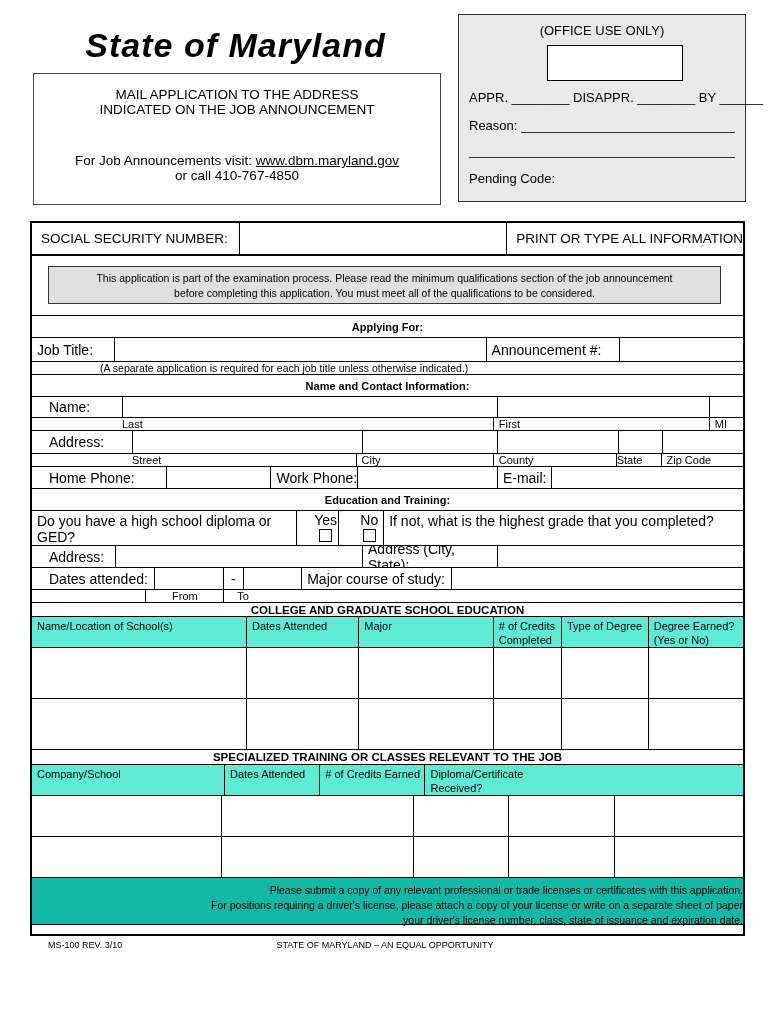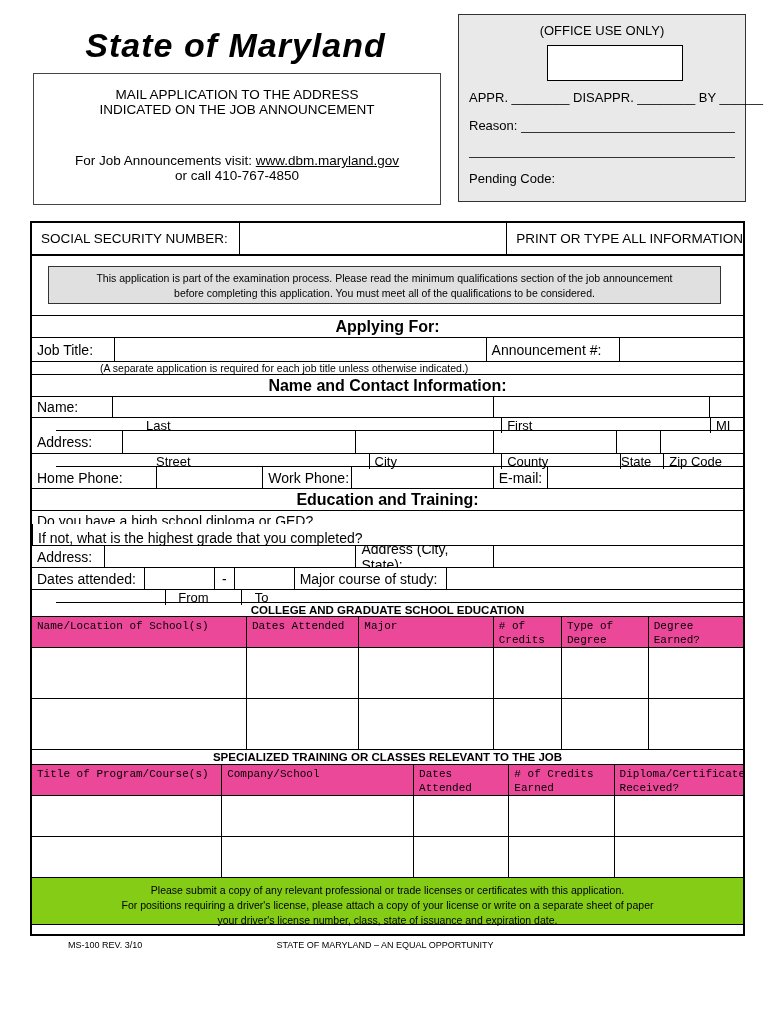--- a/index.html
+++ b/index.html
@@ -39,59 +39,59 @@
   .pending { margin-top:13px; }
 
   
   .frm { margin:16px 25px 0 30px; border:2px solid #000; }
   .row { display:flex; border-bottom:1px solid #000; align-items:stretch; }
   .row:last-child { border-bottom:none; }
   .c { border-left:1px solid #000; display:flex; align-items:center; padding-left:5px; overflow:hidden; }
   .c:first-child { border-left:none; }
   .c.noline { border-left:none; }
   .lbl { font-size:14px; }
-  .sub { font-size:13px;margin-left:24px; }
+  .sub { font-size:11px; }
   .center { justify-content:center; padding-left:0; }
   .topalign { align-items:flex-start; padding-top:2px; }
-  .sec-title { font-size:16px; font-weight:bold; justify-content:center; display:flex; align-items:center; }
+  .sec-title { font-size:11px; font-weight:bold; justify-content:center; display:flex; align-items:center; }
   .pre { white-space:pre-line; }
 
   .ssn-row { height:33px; border-bottom-width:2px; font-size:13.5px; }
   .ssn-row .c { padding-left:9px; }
 
   .notice-wrap { height:60px; padding:10px 22px 0 16px; border-bottom:1px solid #000; }
   .notice-box {
     background:#e0e0e0; border:1.5px solid #333; height:38px;
     font-size:10.5px; text-align:center; padding-top:4px; line-height:1.4;
   }
 
   .h-title { height:22px; }
   .r-jobtitle { height:24px; }
   .r-note { height:13px; font-size:10.5px; }
-  .r-input { height:21px; }
+  .r-input { height:21px;padding-left:12px; }
   .r-sub { height:13px; align-items:flex-start; }
   .r-sub .c { align-items:flex-start; padding-top:0px; }
-  .r-ged { height:35px;flex-direction:column; }
+  .r-ged { height:35px; }
   .ged-check { display:flex; flex-direction:column; align-items:center; justify-content:flex-start; padding:1px 0 0 0; font-size:14px; }
   .checkbox { width:13px; height:13px; border:1.5px solid #000; background:#fff; margin-top:1px; }
 
   .tbl-title { height:14px; font-size:11.5px; font-weight:bold; justify-content:center; display:flex; align-items:center; border-bottom:1px solid #000; }
-  .tbl-hdr { height:31px; background:#ec4899;font-family:Liberation Mono, monospace; }
+  .tbl-hdr { height:31px; background:#5eead4; }
   .tbl-hdr .c { font-size:11px; align-items:flex-start; padding-top:3px; line-height:1.25; }
   .tbl-row-lg { height:51px; }
   .tbl-row-md { height:41px; }
 
   .license-box {
-    height:47px; background:#84cc16; border-bottom:1px solid #000;
-    font-size:10.5px; text-align:center; padding-top:5px; line-height:1.45;
+    height:47px; background:#14b8a6; border-bottom:1px solid #000;
+    font-size:10.5px; text-align:right; padding-top:5px; line-height:1.45;
   }
   .thin-row { height:9px; }
 
   .footer { position:relative; margin-top:4px; height:12px; font-size:9px; }
-  .footer .f-left { position:absolute; left:68px; top:0; }
+  .footer .f-left { position:absolute; left:48px; top:0; }
   .footer .f-center { position:absolute; left:0; right:0; text-align:center; top:0; }
 
   
   .w { flex:0 0 auto; }
   .grow { flex:1 1 auto; }
 </style>
 </head>
 <body>
 
 <div class="page">
@@ -211,21 +211,21 @@
     <div class="row r-input" style="height:22px">
       <div class="c lbl w" style="flex-basis:15.8%">Dates attended:</div>
       <div class="c w" style="flex-basis:9.8%"></div>
       <div class="c lbl center w" style="flex-basis:2.8%">-</div>
       <div class="c w" style="flex-basis:8.4%"></div>
       <div class="c lbl w" style="flex-basis:21.5%">Major course of study:</div>
       <div class="c grow"></div>
     </div>
     <div class="row r-sub sub">
       <div class="c noline w" style="flex-basis:15.9%"></div>
-      <div class="c w" style="flex-basis:11.0%; padding-left:12px">From</div>
+      <div class="c w" style="flex-basis:11.0%; padding-left:26px">From</div>
       <div class="c w" style="flex-basis:9.9%; padding-left:13px">To</div>
       <div class="c w" style="flex-basis:21.5%"></div>
       <div class="c grow"></div>
     </div>
 
     <div class="tbl-title">COLLEGE AND GRADUATE SCHOOL EDUCATION</div>
     <div class="row tbl-hdr">
       <div class="c pre w" style="flex-basis:30.1%">Name/Location of School(s)</div>
       <div class="c pre w" style="flex-basis:15.8%">Dates Attended</div>
       <div class="c pre w" style="flex-basis:18.9%">Major</div>
@@ -247,21 +247,20 @@
       <div class="c w" style="flex-basis:30.1%"></div>
       <div class="c w" style="flex-basis:15.8%"></div>
       <div class="c w" style="flex-basis:18.9%"></div>
       <div class="c w" style="flex-basis:9.6%"></div>
       <div class="c w" style="flex-basis:12.2%"></div>
       <div class="c grow"></div>
     </div>
 
     <div class="tbl-title" style="height:15px">SPECIALIZED TRAINING OR CLASSES RELEVANT TO THE JOB</div>
     <div class="row tbl-hdr">
-      <div class="c pre w" style="flex-basis:26.6%">Title of Program/Course(s)</div>
       <div class="c pre w" style="flex-basis:27.0%">Company/School</div>
       <div class="c pre w" style="flex-basis:13.4%">Dates Attended</div>
       <div class="c pre w" style="flex-basis:14.8%"># of Credits Earned</div>
       <div class="c pre grow">Diploma/Certificate
 Received?</div>
     </div>
     <div class="row tbl-row-md">
       <div class="c w" style="flex-basis:26.6%"></div>
       <div class="c w" style="flex-basis:27.0%"></div>
       <div class="c w" style="flex-basis:13.4%"></div>

